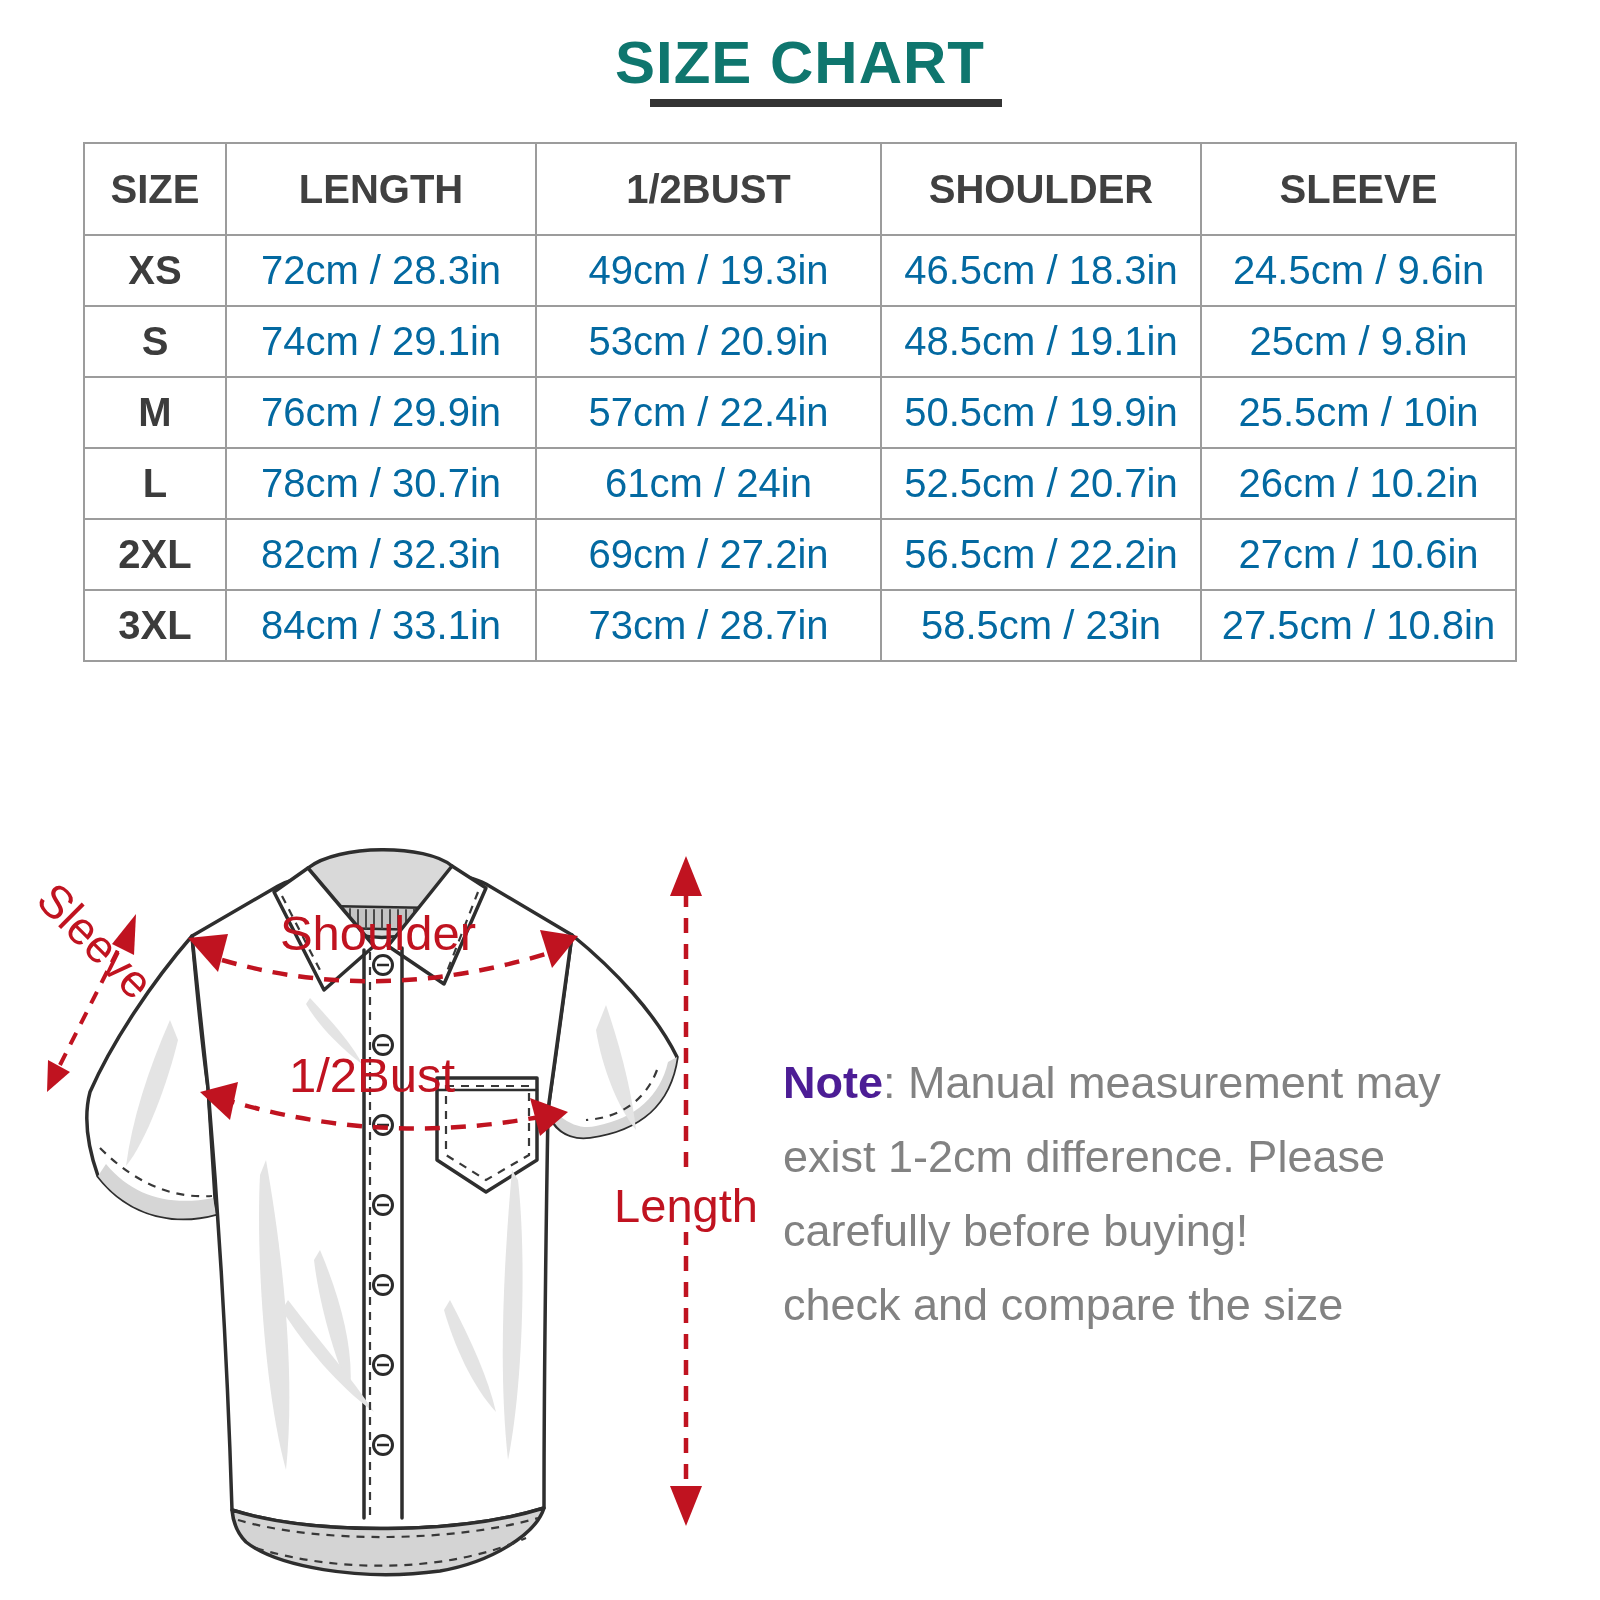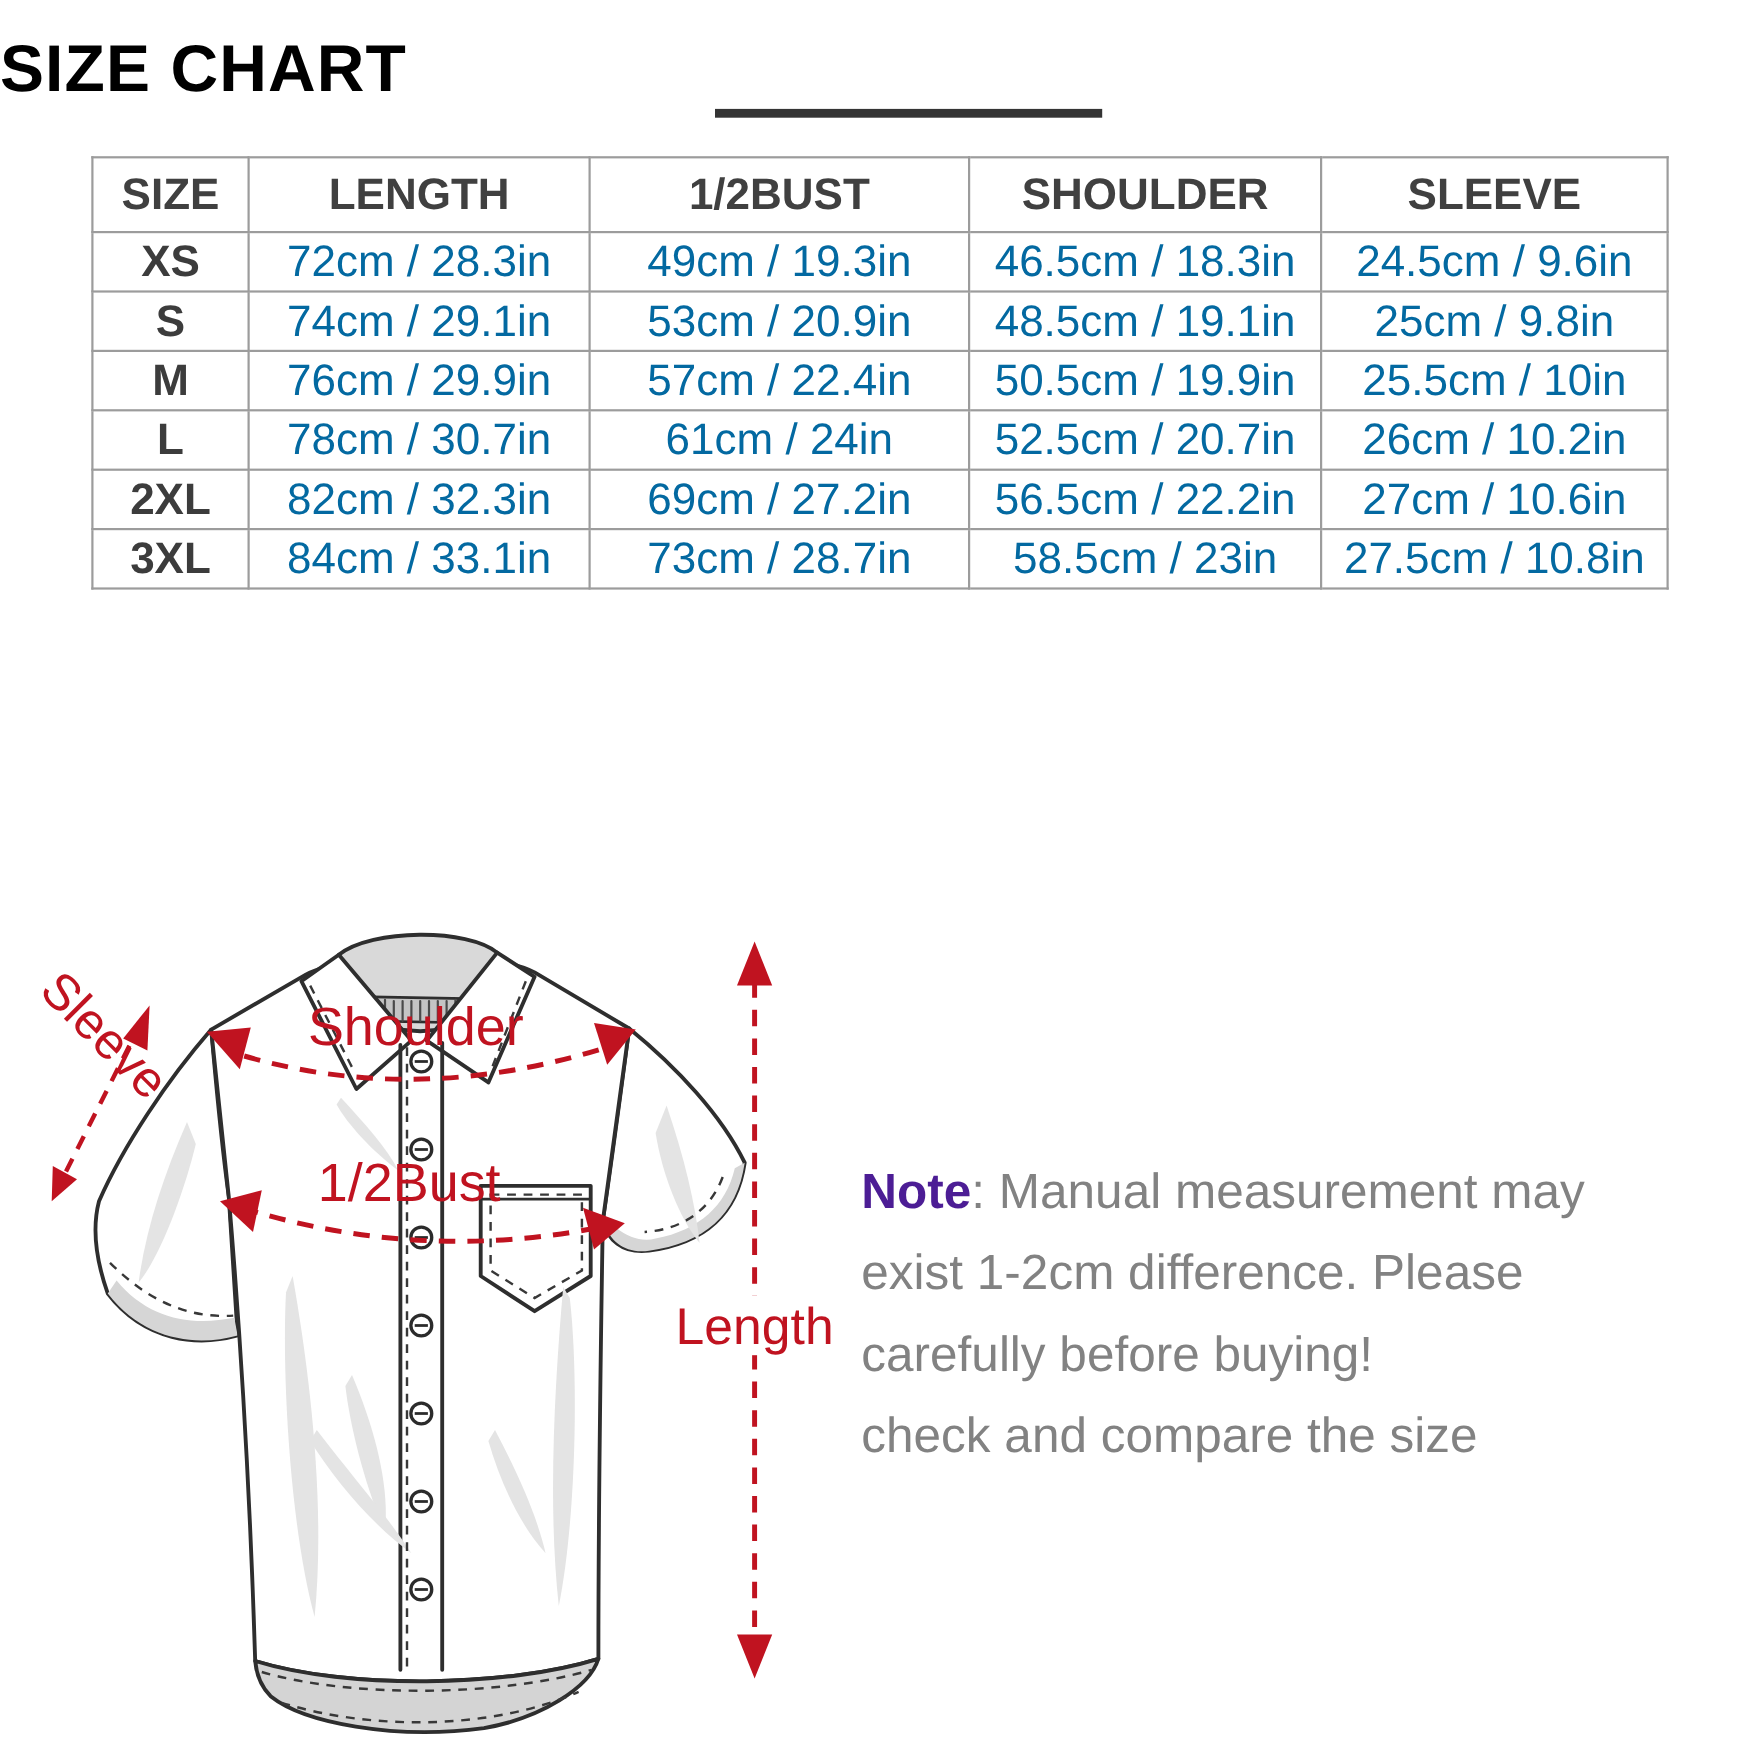--- a/index.html
+++ b/index.html
@@ -2,34 +2,34 @@
 <html><head>
 <meta charset="utf-8">
 <style>
   html,body { margin:0; padding:0; background:#ffffff; }
   .page {
     position:relative; width:1600px; height:1600px; background:#ffffff;
     font-family:"Liberation Sans", sans-serif; overflow:hidden;
   }
   .title {
     position:absolute; top:28px; left:0; width:100%;
-    font-size:60px; font-weight:bold;
-    color:#000000; letter-spacing:1px;
+    text-align:center; font-size:60px; font-weight:bold;
+    color:#0f766e; letter-spacing:1px;
   }
   .title-underline {
     position:absolute; top:99px; left:650px; width:352px; height:8px;
     background:#343434;
   }
   table.size-table {
     position:absolute; left:83px; top:142px;
     border-collapse:collapse; table-layout:fixed;
   }
   table.size-table th, table.size-table td {
     border:2px solid #9c9c9c; text-align:center; vertical-align:middle;
-    font-size:40px; padding:0; overflow:hidden; white-space:nowrap;
+    font-size:40px; padding:12px; overflow:hidden; white-space:nowrap;
   }
   table.size-table tr.head-row th { height:66px; color:#404040; font-weight:bold; }
   table.size-table tr.data-row { height:54px; }
   td.size-cell { font-weight:bold; color:#3c3c3c; }
   td.value-cell { color:#0369a1; font-weight:400; }
   .diagram { position:absolute; left:20px; top:830px; }
   .diagram text {
     font-family:"Liberation Sans", sans-serif;
   }
   .note {

